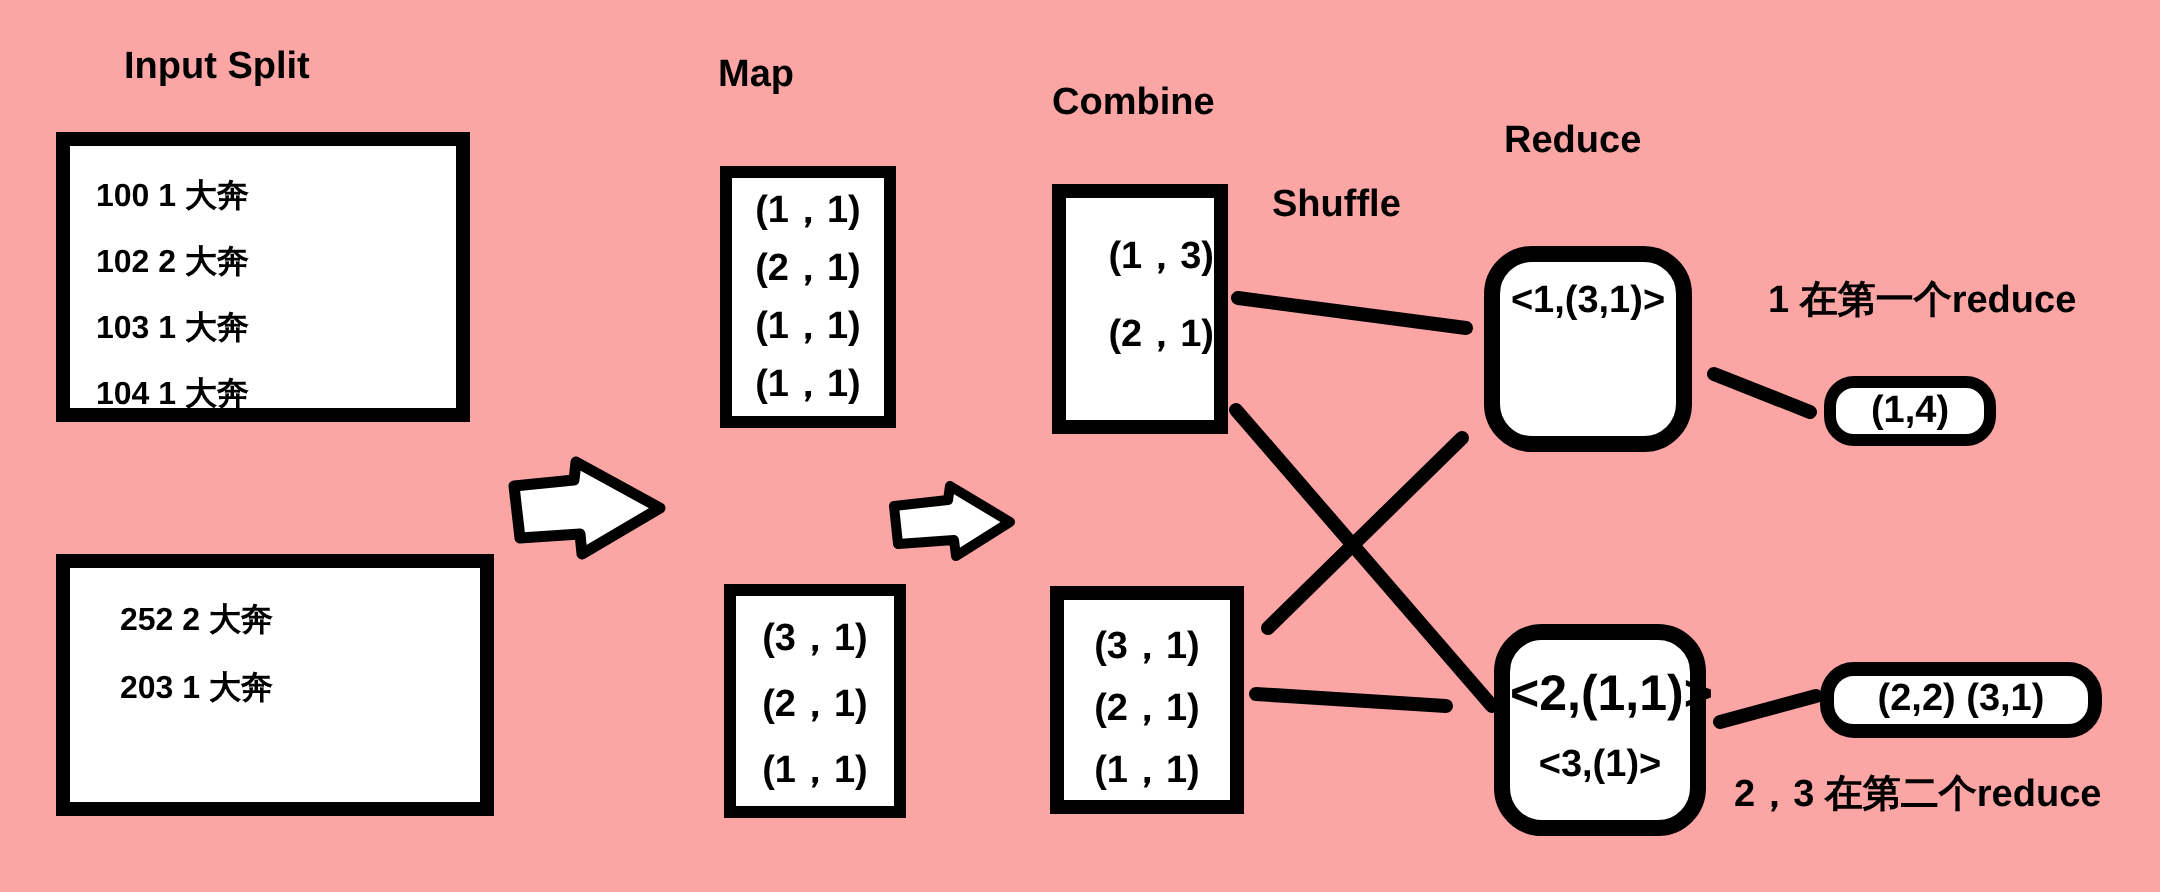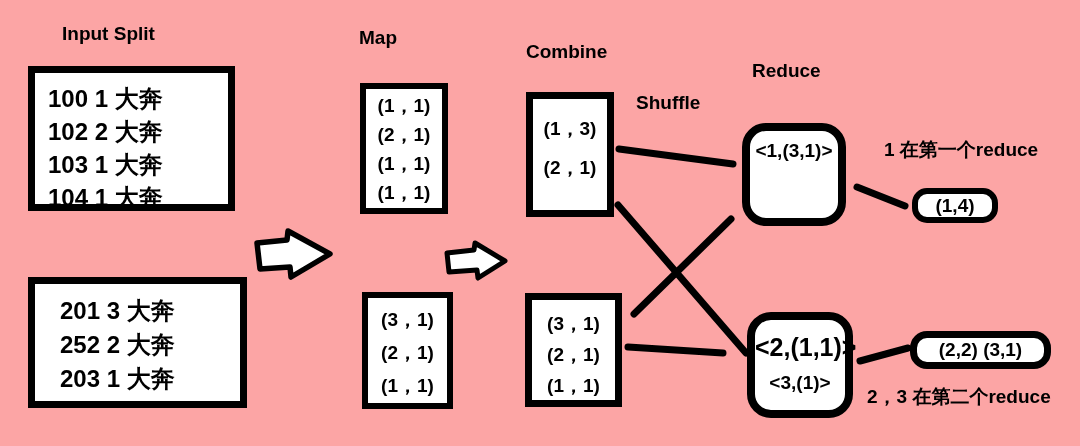--- a/index.html
+++ b/index.html
@@ -32,21 +32,21 @@
   .rounded{
     border:8px solid #000;
     border-radius:24px;
   }
   .pill{
     border:6px solid #000;
     border-radius:15px;
     display:flex;align-items:center;justify-content:center;text-align:right;
   }
   .ln{
-    font-size:24px;
+    font-size:16px;
     white-space:nowrap;
     color:#000;
   }
   svg{display:block;}
   #wires{position:absolute;left:0;top:0;z-index:0;}
   .box,.stage-label,.note{z-index:1;}
 </style>
 </head>
 <body>
 
@@ -73,39 +73,38 @@
   <div class="abs stage-label" style="left:752px;top:60px;">Reduce</div>
 
   <div class="box" style="left:28px;top:66px;width:207px;height:145px;padding:9px 0 0 13px;line-height:33px;">
     <div class="ln">100 1 大奔</div>
     <div class="ln">102 2 大奔</div>
     <div class="ln">103 1 大奔</div>
     <div class="ln">104 1 大奔</div>
   </div>
 
   <div class="box" style="left:28px;top:277px;width:219px;height:131px;padding:10px 0 0 25px;line-height:34px;">
-    <div class="ln">201 3 大奔</div>
     <div class="ln">252 2 大奔</div>
     <div class="ln">203 1 大奔</div>
   </div>
 
   <div class="box" style="left:360px;top:83px;width:88px;height:131px;border-width:6px;padding:2px 0 0 0;line-height:29px;text-align:center;font-size:19px;">
     <div class="ln" style="font-size:19px;">(1，1)</div>
     <div class="ln" style="font-size:19px;">(2，1)</div>
     <div class="ln" style="font-size:19px;">(1，1)</div>
     <div class="ln" style="font-size:19px;">(1，1)</div>
   </div>
 
   <div class="box" style="left:362px;top:292px;width:91px;height:117px;border-width:6px;padding:5px 0 0 0;line-height:33px;text-align:center;">
     <div class="ln" style="font-size:19px;">(3，1)</div>
     <div class="ln" style="font-size:19px;">(2，1)</div>
     <div class="ln" style="font-size:19px;">(1，1)</div>
   </div>
 
-  <div class="box" style="left:526px;top:92px;width:88px;height:125px;padding:10px 0 0 0;line-height:39px;text-align:center;">
+  <div class="box" style="left:526px;top:92px;width:88px;height:125px;padding:10px 0 0 0;line-height:39px;text-align:right;">
     <div class="ln" style="font-size:19px;">(1，3)</div>
     <div class="ln" style="font-size:19px;">(2，1)</div>
   </div>
 
   <div class="box" style="left:525px;top:293px;width:97px;height:114px;padding:8px 0 0 0;line-height:31px;text-align:center;">
     <div class="ln" style="font-size:19px;">(3，1)</div>
     <div class="ln" style="font-size:19px;">(2，1)</div>
     <div class="ln" style="font-size:19px;">(1，1)</div>
   </div>
 

